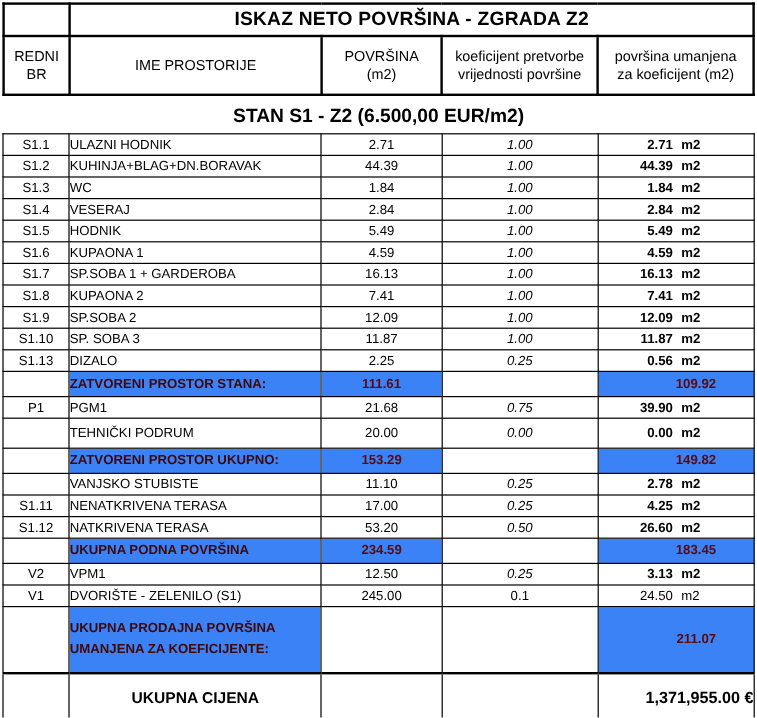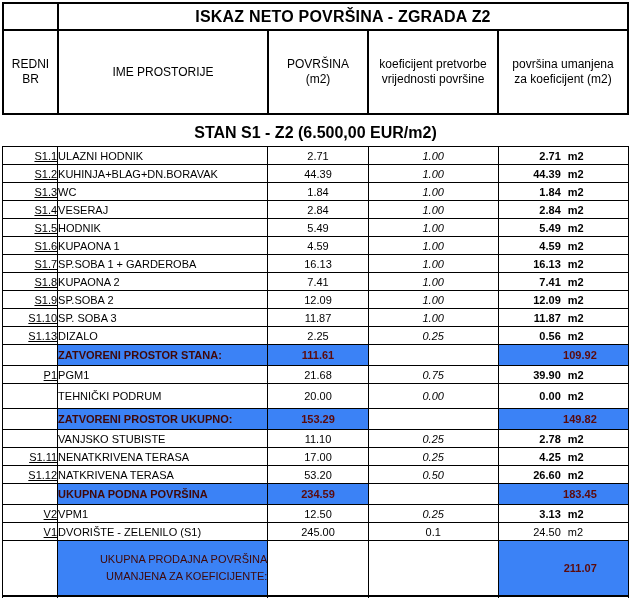--- a/index.html
+++ b/index.html
@@ -16,36 +16,36 @@
 
   
   .head-table{width:627px;margin:2px 0 0 2px;}
   .head-table td,.head-table th{border:2px solid #000;}
   col.c1{width:55px;} col.c2{width:210px;} col.c3{width:100px;}
   col.c4{width:130px;} col.c5{width:130px;}
   .title-row{height:27px;margin-left:32px;}
   .title-cell{
     font-size:16px;font-weight:bold;text-align:center;letter-spacing:.2px;
   }
-  .colhead-row{height:84px;border-radius:19px;}
+  .colhead-row{height:49px;border-radius:19px;}
   .colhead{
     font-size:12px;font-weight:normal;text-align:center;
     white-space:pre-line;line-height:1.25;
   }
 
   
   .section-heading{
     margin:9px 0 4px 0;text-align:center;
     font-size:16px;font-weight:bold;
   }
 
   
   .data-table{width:627px;margin:0 0 0 2px;font-size:11px;}
   .data-table td{padding:0;}
-  .c-id{padding-left:3px;text-align:right;text-decoration:underline;}
+  .c-id{padding-left:3px;text-align:center;}
   .c-name{padding-left:4px;text-align:left;}
   .c-area{text-align:center;}
   .c-coef{text-align:center;font-style:italic;}
   .c-coef.upright{font-style:normal;}
   .c-red .wrap{display:flex;align-items:center;}
   .c-red .val{flex:0 0 62px;text-align:right;font-weight:bold;}
   .c-red .unit{margin-left:7px;font-weight:bold;}
   .c-red.nobold .val,.c-red.nobold .unit{font-weight:normal;}
 
   tr.normal{height:18px;}
@@ -53,22 +53,22 @@
   tr.total{height:21px;}
   tr.grand{height:55px;}
   tr.price{height:41px;}
 
   .hl{background:#3b82f6;}
   .hl-label{font-weight:bold;color:#400808;}
   td.c-red.hl .val,td.c-red.hl .unit{color:#5c0a0a;margin-left:36px;}
   td.c-area.hl{font-weight:bold;color:#5c0a0a;}
 
   .grand-label{
-    text-align:right;white-space:pre-line;line-height:1.5;
-    font-weight:normal;color:#400808;padding-left:0;
+    text-align:left;white-space:pre-line;line-height:1.5;
+    font-weight:bold;color:#400808;padding-left:0;
   }
   tr.price td{border-top:2px solid #000;border-bottom:2px solid #000;}
   .price-label{text-align:center;font-weight:bold;font-size:13px;padding-left:0;}
   .price-value{text-align:right;font-weight:bold;font-size:13.5px;padding-right:8px;}
 </style>
 </head>
 <body>
 
 <div class="sheet">
 

